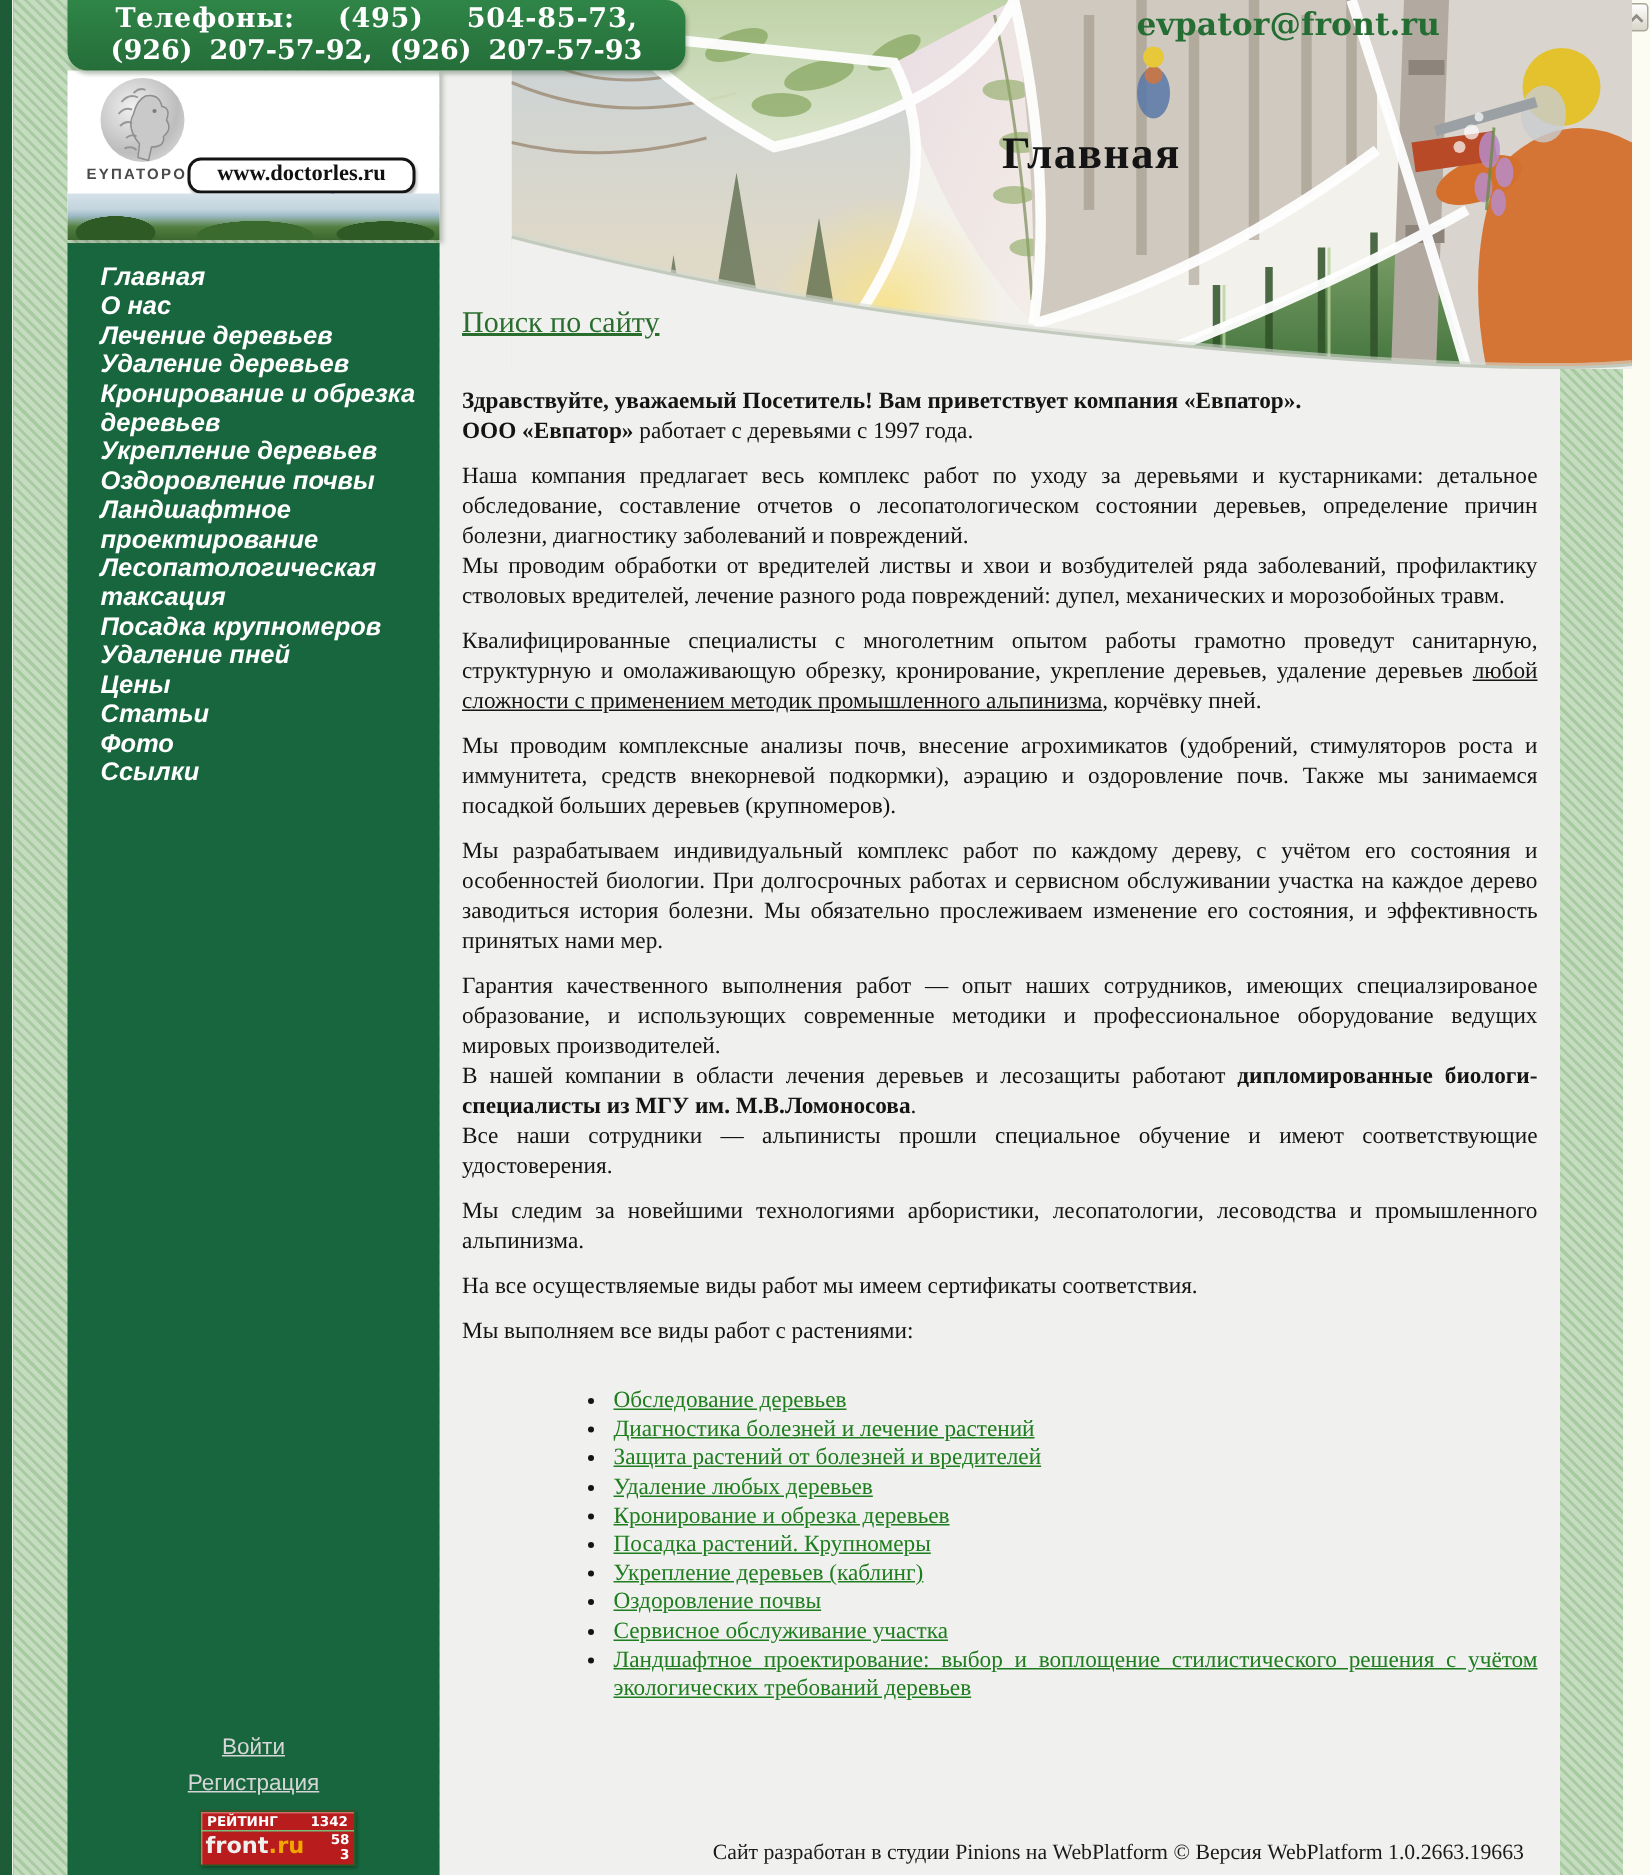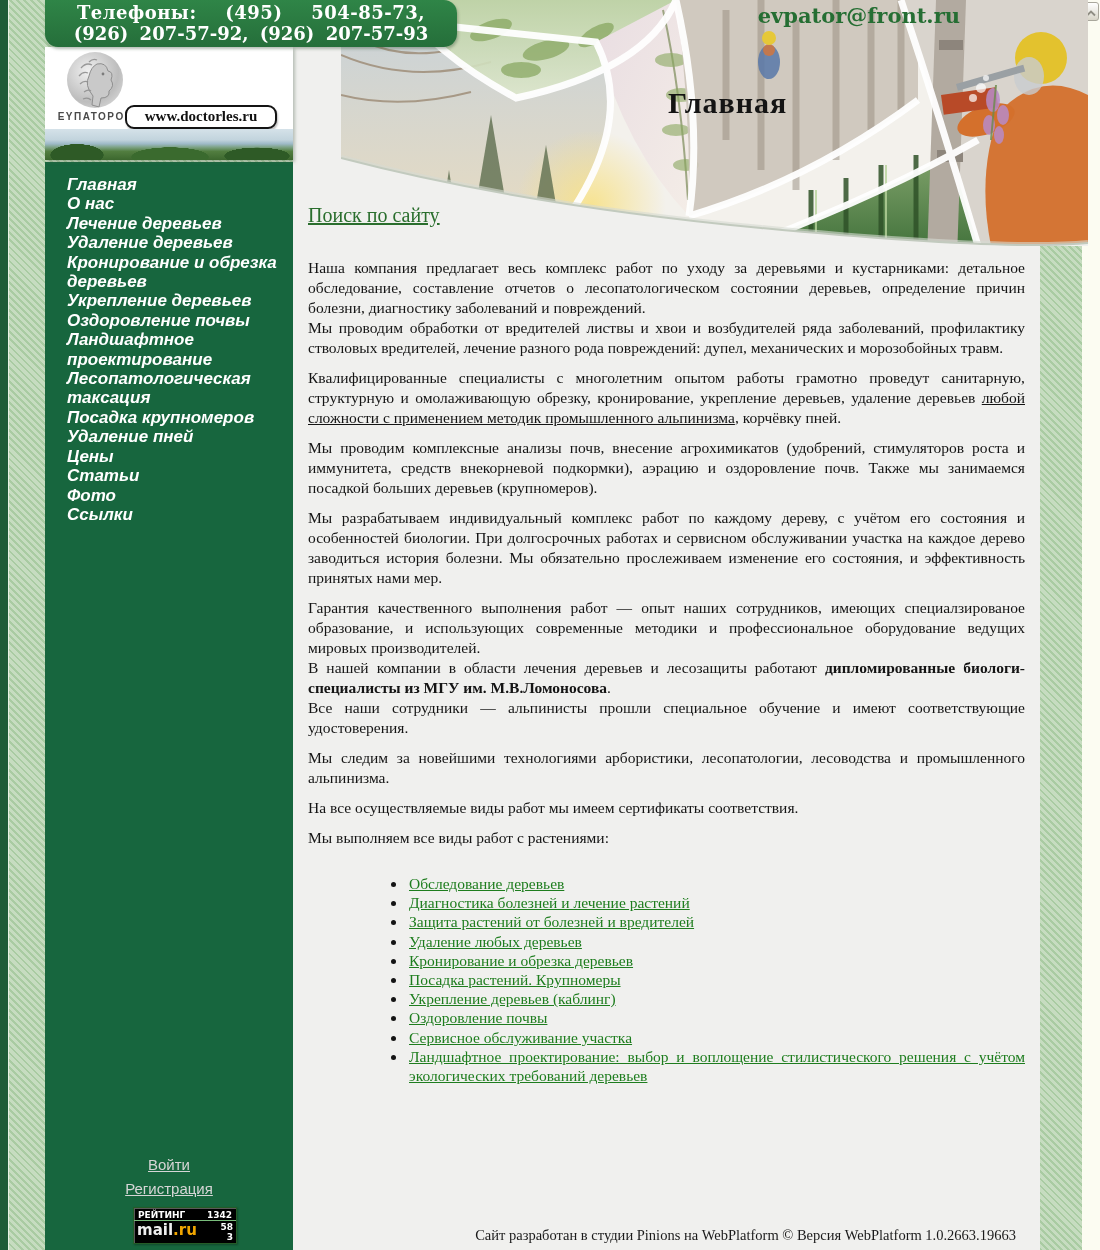--- a/index.html
+++ b/index.html
@@ -45,21 +45,21 @@
          linear-gradient(#d5e2e9 0%, #c2d4dd 35%, #9db9c7 48%, #7fa48a 58%, #527e40 72%, #3c672e 100%);}
   .sidebar{position:absolute;left:0;top:162px;width:248px;height:1088px;background:#17663e;}
   .menu{padding:13px 10px 0 22px;}
   .menu-item{display:block;color:#ffffff;font-family:"Liberation Sans",sans-serif;
         font-style:italic;font-weight:bold;font-size:17px;line-height:19.4px;
         text-decoration:none;cursor:pointer;}
   .side-auth{position:absolute;left:0;top:994px;width:100%;text-align:center;}
   .auth-link{display:block;color:#d6d6d6;font-family:Liberation Sans, sans-serif;font-size:15px;
         margin-bottom:7px;text-decoration:underline;cursor:pointer;}
   .badge{position:absolute;left:88px;top:1045px;width:104px;height:37px;box-sizing:border-box;
-        background:#000000;border:1px solid #245c27;cursor:pointer;
+        background:#b91c1c;border:1px solid #245c27;cursor:pointer;
         box-shadow:inset 1px 1px 0 rgba(255,255,255,.35), 1px 1px 2px rgba(0,0,0,.3);
         font-family:"DejaVu Sans",sans-serif;}
   .badge-top{display:flex;justify-content:space-between;padding:2px 4px 0 4px;
         border-bottom:1px solid #79bd7b;color:#fff;font-size:9px;font-weight:bold;line-height:10px;}
   .badge-bottom{display:flex;align-items:flex-start;}
   .badge-mail{font-size:15px;font-weight:bold;color:#efefef;padding-left:3px;line-height:19px;}
   .badge-ru{color:#f0a500;}
   .badge-nums{margin-left:auto;text-align:right;color:#fff;font-size:9px;line-height:10px;
         padding:1px 3px 0 0;font-weight:bold;}
   .content-text{position:absolute;left:263px;top:205px;width:717px;
@@ -265,29 +265,30 @@
       <div class="side-auth">
         <a class="auth-link">Войти</a>
         <a class="auth-link">Регистрация</a>
       </div>
       <div class="badge">
         <div class="badge-top">
           <span>РЕЙТИНГ</span>
           <span>1342</span>
         </div>
         <div class="badge-bottom">
-          <span class="badge-mail"><span>mail</span><span class="badge-ru">.ru</span></span>
+          <span class="badge-mail"><span>front</span><span class="badge-ru">.ru</span></span>
           <span class="badge-nums"><span>58</span><br><span>3</span></span>
         </div>
       </div>
     </div>
 
     <div class="content-text">
       <a class="search-link">Поиск по сайту</a>
       <div>
+          <p class="para"><span class="b">Здравствуйте, уважаемый Посетитель! Вам приветствует компания «Евпатор».</span><br><span class="b">ООО «Евпатор»</span><span> работает с деревьями с 1997 года.</span></p>
           <p class="para"><span>Наша компания предлагает весь комплекс работ по уходу за деревьями и кустарниками: детальное обследование, составление отчетов о лесопатологическом состоянии деревьев, определение причин болезни, диагностику заболеваний и повреждений.</span><br><span>Мы проводим обработки от вредителей листвы и хвои и возбудителей ряда заболеваний, профилактику стволовых вредителей, лечение разного рода повреждений: дупел, механических и морозобойных травм.</span></p>
           <p class="para"><span>Квалифицированные специалисты с многолетним опытом работы грамотно проведут санитарную, структурную и омолаживающую обрезку, кронирование, укрепление деревьев, удаление деревьев </span><span class="inline-link">любой сложности с применением методик промышленного альпинизма</span><span>, корчёвку пней.</span></p>
           <p class="para"><span>Мы проводим комплексные анализы почв, внесение агрохимикатов (удобрений, стимуляторов роста и иммунитета, средств внекорневой подкормки), аэрацию и оздоровление почв. Также мы занимаемся посадкой больших деревьев (крупномеров).</span></p>
           <p class="para"><span>Мы разрабатываем индивидуальный комплекс работ по каждому дереву, с учётом его состояния и особенностей биологии. При долгосрочных работах и сервисном обслуживании участка на каждое дерево заводиться история болезни. Мы обязательно прослеживаем изменение его состояния, и эффективность принятых нами мер.</span></p>
           <p class="para"><span>Гарантия качественного выполнения работ — опыт наших сотрудников, имеющих специалзированое образование, и использующих современные методики и профессиональное оборудование ведущих мировых производителей.</span><br><span>В нашей компании в области лечения деревьев и лесозащиты работают </span><span class="b">дипломированные биологи-специалисты из МГУ им. М.В.Ломоносова</span><span>.</span><br><span>Все наши сотрудники — альпинисты прошли специальное обучение и имеют соответствующие удостоверения.</span></p>
           <p class="para"><span>Мы следим за новейшими технологиями арбористики, лесопатологии, лесоводства и промышленного альпинизма.</span></p>
           <p class="para"><span>На все осуществляемые виды работ мы имеем сертификаты соответствия.</span></p>
           <p class="para"><span>Мы выполняем все виды работ с растениями:</span></p>
         </div>
       <ul class="services">

